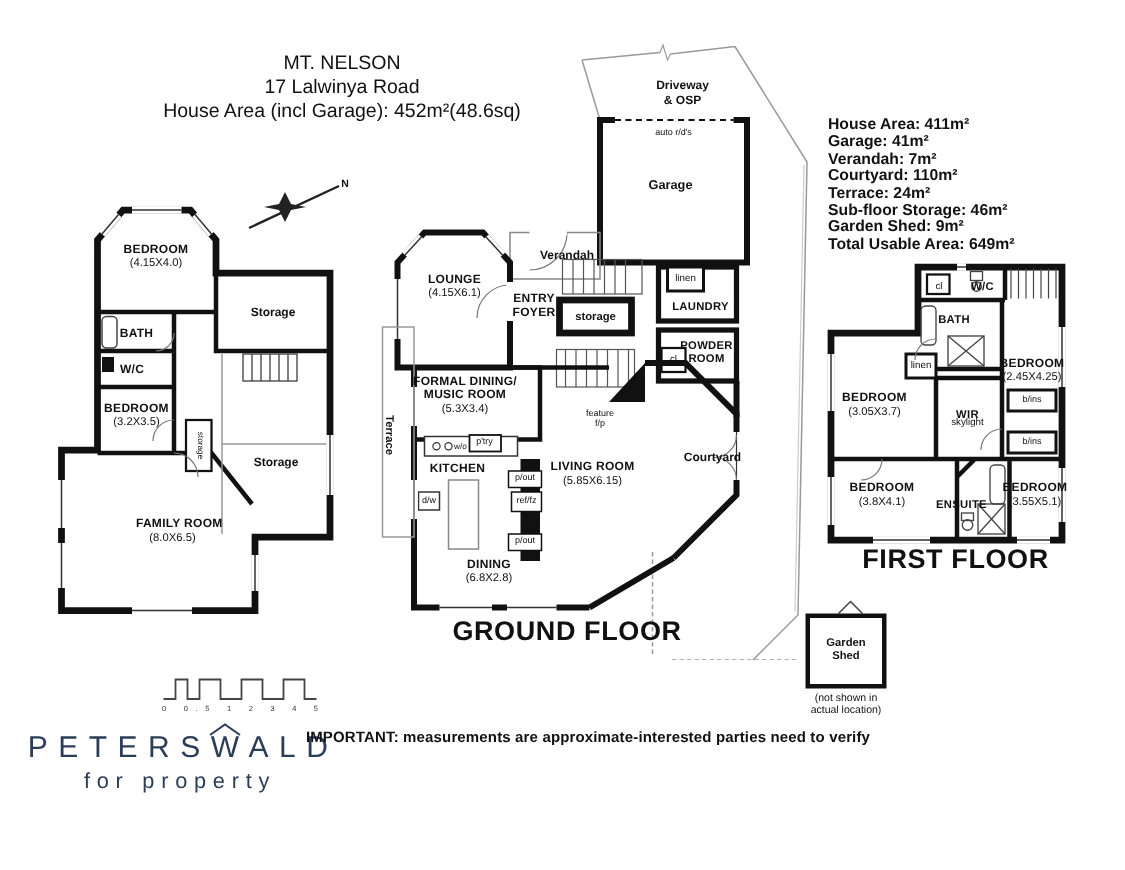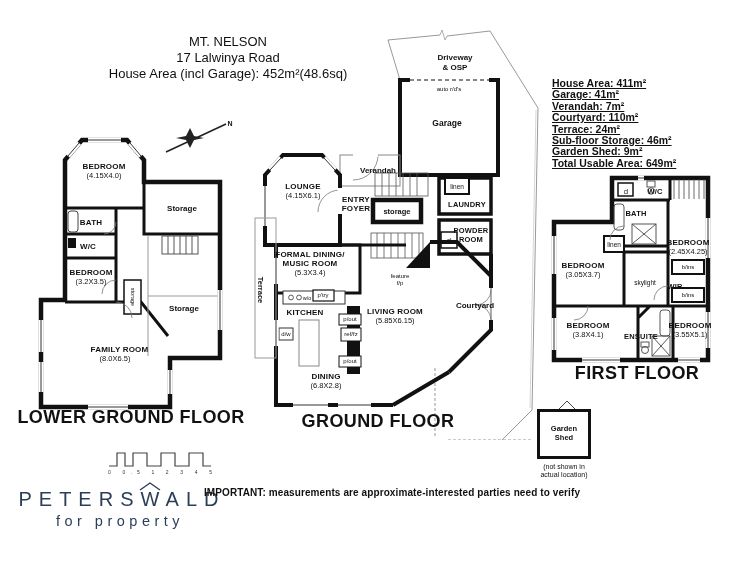--- a/index.html
+++ b/index.html
@@ -7,21 +7,21 @@
         font-family:"Liberation Sans",sans-serif;color:#111;}
   .lbl{position:absolute;transform:translate(-50%,-50%);white-space:nowrap;text-align:center;color:#111;}
   .rm{font-size:8px;font-weight:700;letter-spacing:.2px;}
   .dim{font-size:7.5px;font-weight:500;}
   .sm{font-size:6.5px;font-weight:500;}
   .xs{font-size:5.5px;font-weight:500;}
   .cas{font-size:8px;font-weight:600;}
   .ft{font-size:18px;font-weight:800;letter-spacing:.4px;}
   .vert{transform:translate(-50%,-50%) rotate(90deg);}
   .hdr{font-size:13px;font-weight:500;line-height:16px;text-align:center;}
-  .stats{font-size:10.5px;font-weight:700;line-height:11.4px;text-decoration:underline;}
+  .stats{font-size:10.5px;font-weight:700;line-height:11.4px;}
   svg{position:absolute;}
   .shed{position:absolute;left:537px;top:409px;width:54px;height:50px;border:3.5px solid #111;box-sizing:border-box;}
   .brand{font-size:20px;font-weight:500;letter-spacing:7px;color:#2c3e57;}
   .tagline{font-size:14.5px;font-weight:400;letter-spacing:4.5px;color:#2c3e57;}
   .notice{font-size:10px;font-weight:600;letter-spacing:.1px;}
 </style>
 </head>
 <body>
 
 <div id="page">
@@ -95,21 +95,20 @@
   <div class="lbl dim" style="left:104px;top:175px;">(4.15X4.0)</div>
   <div class="lbl cas" style="left:182px;top:208px;">Storage</div>
   <div class="lbl rm" style="left:91px;top:222px;">BATH</div>
   <div class="lbl rm" style="left:88px;top:246px;">W/C</div>
   <div class="lbl rm" style="left:91px;top:272px;">BEDROOM</div>
   <div class="lbl dim" style="left:91px;top:281px;">(3.2X3.5)</div>
   <div class="lbl vert xs" style="left:133px;top:297px;">storage</div>
   <div class="lbl cas" style="left:184px;top:308px;">Storage</div>
   <div class="lbl rm" style="left:103px;top:349px;padding-left:33px;">FAMILY ROOM</div>
   <div class="lbl dim" style="left:103px;top:358px;padding-left:24px;">(8.0X6.5)</div>
-  <div class="lbl ft" style="left:131px;top:417px;">LOWER GROUND FLOOR</div>
 
   <svg style="left:243px;top:28px;" width="300" height="412" viewBox="0 0 300 412">
 
     <g stroke="#999" stroke-width="1" fill="none">
       <path d="M145,12 L197,7 M204,8 L247,3 L295,80 L289,382 L245,426"></path>
       <path d="M197,7 L199,2 L202,12 L204,8" stroke-width="0.8"></path>
       <path d="M293,82 L287,380" stroke="#ccc" stroke-width="0.8"></path>
       <path d="M205,412 H288 M192,340 V410" stroke-dasharray="3 2"></path>
       <path d="M240,421 L250,431 M244,417 L254,427" stroke-width="0.8"></path>
       <path d="M145,12 L157,52"></path>
@@ -294,21 +293,21 @@
       <path d="M120,120 A14,14 0 0 0 106,134"></path>
       <path d="M40,140 A14,14 0 0 1 26,154"></path>
     </g>
   </svg>
   <div class="lbl sm" style="left:626px;top:191px;">cl</div>
   <div class="lbl rm" style="left:655px;top:191px;font-size:7.5px;">W/C</div>
   <div class="lbl rm" style="left:636px;top:213px;font-size:7.5px;">BATH</div>
   <div class="lbl sm" style="left:614px;top:244px;">linen</div>
   <div class="lbl rm" style="left:583px;top:265px;">BEDROOM</div>
   <div class="lbl dim" style="left:583px;top:274px;">(3.05X3.7)</div>
-  <div class="lbl rm" style="left:645px;top:286px;font-size:7.5px;margin-left:30px;">WIR</div>
+  <div class="lbl rm" style="left:645px;top:276px;font-size:7.5px;">WIR</div>
   <div class="lbl sm" style="left:645px;top:282px;">skylight</div>
   <div class="lbl rm" style="left:688px;top:242px;">BEDROOM</div>
   <div class="lbl dim" style="left:688px;top:251px;text-align:center;">(2.45X4.25)</div>
   <div class="lbl xs" style="left:688px;top:267px;font-size:6px;">b/ins</div>
   <div class="lbl xs" style="left:688px;top:295px;font-size:6px;">b/ins</div>
   <div class="lbl rm" style="left:588px;top:325px;">BEDROOM</div>
   <div class="lbl dim" style="left:588px;top:334px;">(3.8X4.1)</div>
   <div class="lbl rm" style="left:641px;top:336px;font-size:7.5px;">ENSUITE</div>
   <div class="lbl rm" style="left:690px;top:325px;">BEDROOM</div>
   <div class="lbl dim" style="left:690px;top:334px;">(3.55X5.1)</div>

